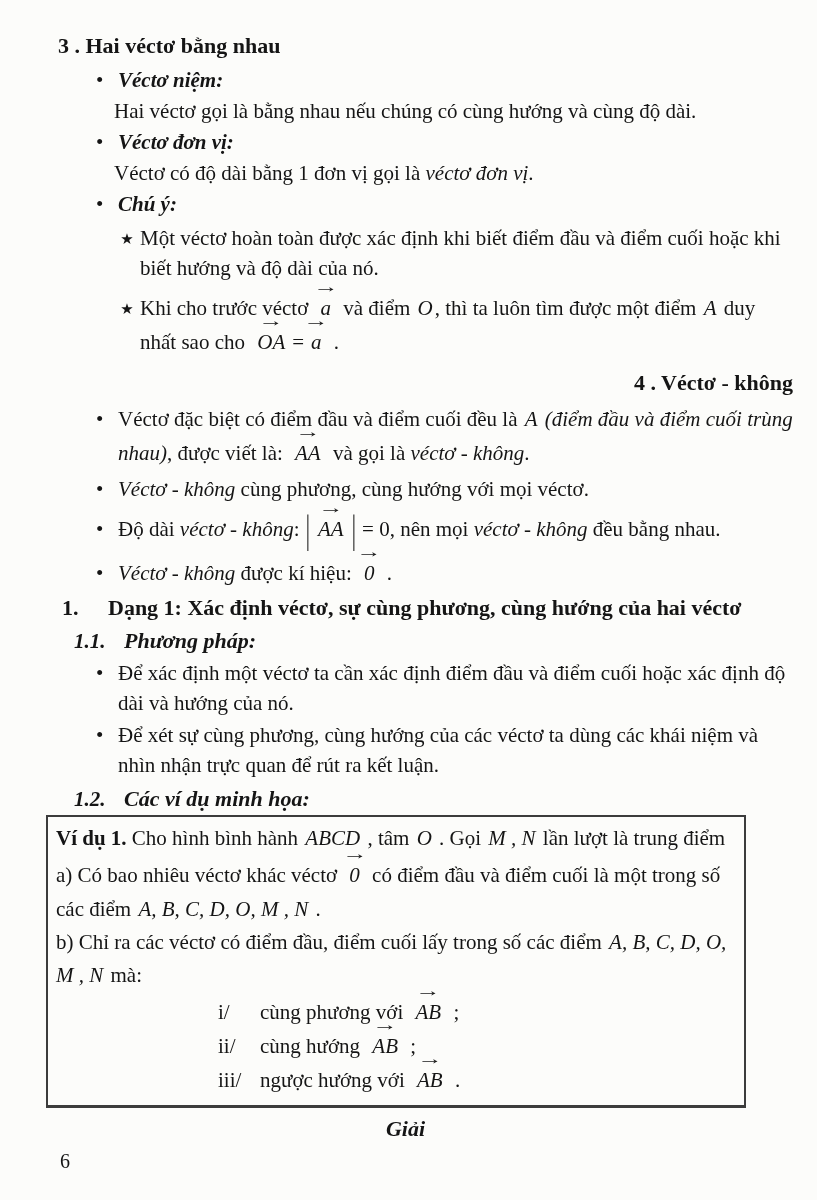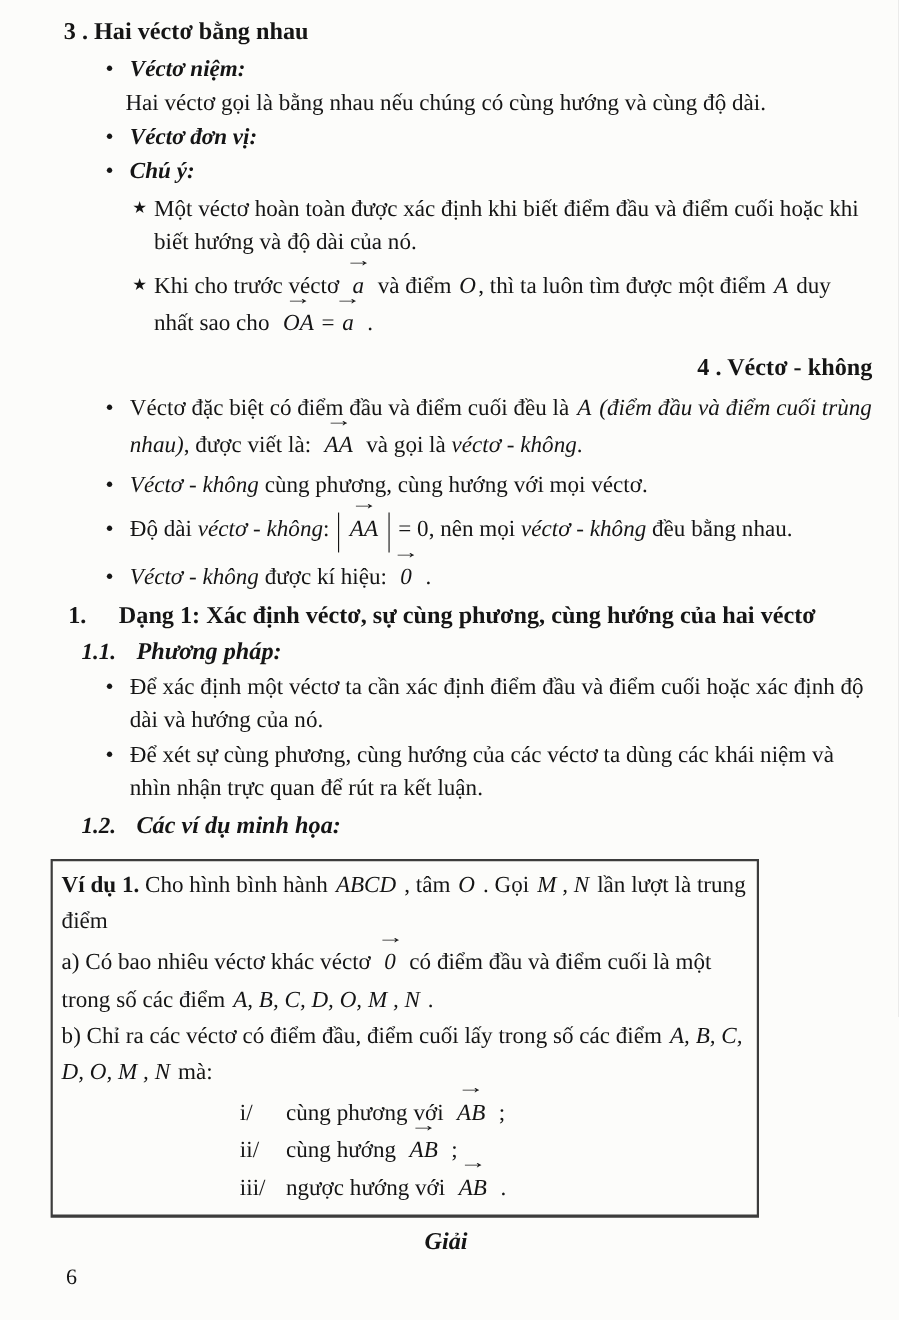--- a/index.html
+++ b/index.html
@@ -6,21 +6,21 @@
   .page{
     position:relative;
     width:817px;height:1200px;
     margin:0 auto;
     background:#fcfcfa;
     color:#151515;
     font-family:"Liberation Serif",serif;
     font-size:21px;
     line-height:30px;
     box-sizing:border-box;
-    padding:12px 24px 0 58px;
+    padding:30px 24px 0 58px;
     overflow:hidden;
   }
   p{margin:0;}
   .b{font-weight:bold;}
   .it{font-style:italic;}
   .bi{font-weight:bold;font-style:italic;}
   .math{font-style:italic;padding:0 2px;}
   .h-serif{font-weight:bold;font-size:22px;line-height:32px;margin:0 0 3px 0;}
   .h-sans{
     font-family:"Liberation Sans",sans-serif;
@@ -41,22 +41,22 @@
     font-style:normal;font-size:0.75em;line-height:1;
   }
   .norm .vbar{display:inline-block;transform:scaleY(1.9);font-weight:400;margin:0 1px;}
   .vecline{line-height:34px;}
   
   .numrow{display:flex;align-items:flex-start;}
   .numrow .num{flex:none;width:46px;padding-left:4px;}
   .numrow .num.n11{width:50px;padding-left:16px;}
   
   .example-box{
-    margin:16px 0 0 -12px;
-    width:644px;
+    margin:1px 0 0 -12px;
+    width:700px;
     box-sizing:border-box;
     border:2px solid #3c3c3c;
     border-bottom-width:3px;
     padding:5px 10px 8px 8px;
     line-height:33px;
   }
   .roman-row{display:flex;padding-left:162px;}
   .roman-row .rnum{flex:none;width:42px;}
   .solution-title{text-align:center;font-weight:bold;font-style:italic;font-size:22px;margin:6px 40px 2px 0;}
   .page-num{position:absolute;left:60px;bottom:24px;font-size:20px;}
@@ -71,20 +71,21 @@
   <div class="row indent1">
     <span class="marker">•</span>
     <p class="content bi">Véctơ niệm:</p>
   </div>
   <p class="indent2">Hai véctơ gọi là bằng nhau nếu chúng có cùng hướng và cùng độ dài.</p>
 
   <div class="row indent1">
     <span class="marker">•</span>
     <p class="content bi">Véctơ đơn vị:</p>
   </div>
+  <p class="indent2"><span>Véctơ có độ dài bằng 1 đơn vị gọi là </span><span class="it">véctơ đơn vị</span><span>.</span></p>
 
   <div class="row indent1">
     <span class="marker">•</span>
     <p class="content bi">Chú ý:</p>
   </div>
 
   <div class="row indent2" style="margin:4px 0 6px 0;">
     <span class="marker star">★</span>
     <p class="content">Một véctơ hoàn toàn được xác định khi biết điểm đầu và điểm cuối hoặc khi biết hướng và độ dài của nó.</p>
   </div>

